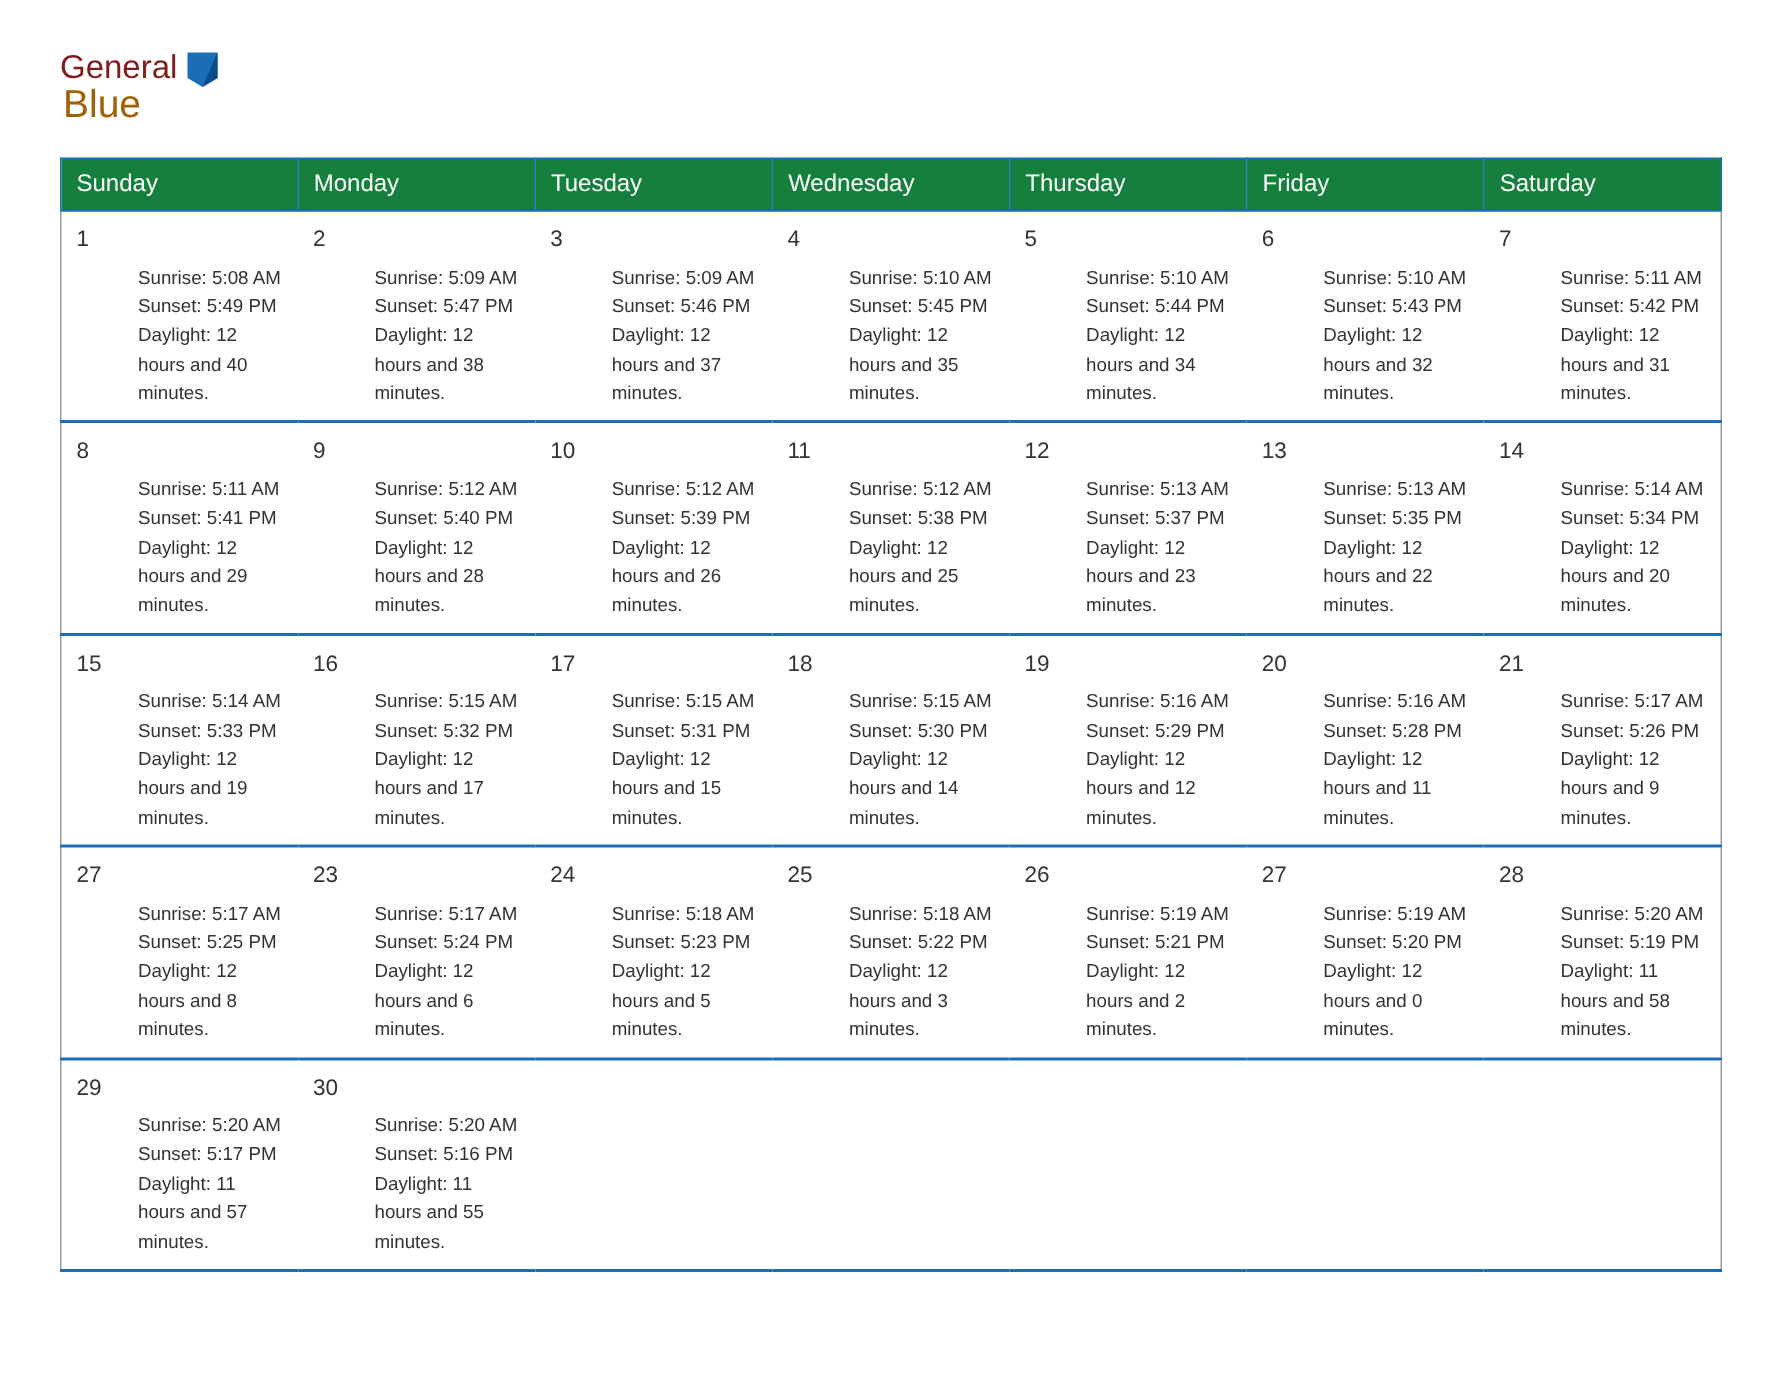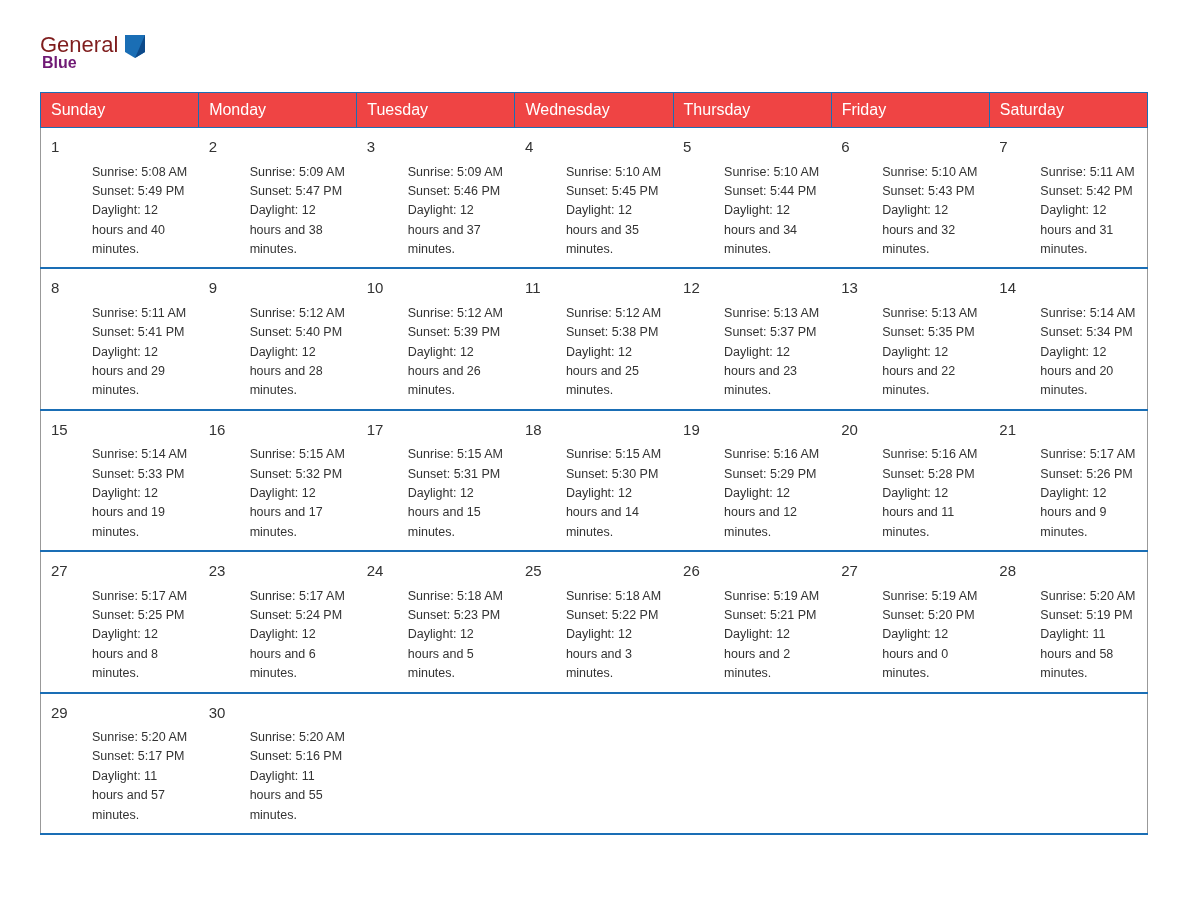--- a/index.html
+++ b/index.html
@@ -20,23 +20,23 @@
       display: flex;
       align-items: center;
       gap: 4px;
     }
     .logo-text-general {
       font-size: 22px;
       font-weight: normal;
       color: #7f1d1d;
     }
     .logo-text-blue {
-      font-size: 16px;
-      font-weight: bold;
-      color: #701a75;
+      font-size: 26px;
+      font-weight: normal;
+      color: #a16207;
     }
     .title-section {
       text-align: right;
     }
     .calendar-title {
       font-size: 52px;
       font-weight: normal;
       color: #222;
       line-height: 1.1;
     }
@@ -44,21 +44,21 @@
       font-size: 22px;
       color: #555;
       margin-top: 4px;
     }
     .calendar-table {
       width: 100%;
       border-collapse: collapse;
       border: 1px solid #999;
     }
     .calendar-table thead tr {
-      background-color: #ef4444;
+      background-color: #15803d;
     }
     .calendar-table thead th {
       color: #fff;
       font-size: 16px;
       font-weight: normal;
       padding: 8px 10px;
       text-align: left;
       border: 1px solid #1a6eb5;
     }
     .calendar-table tbody td {

